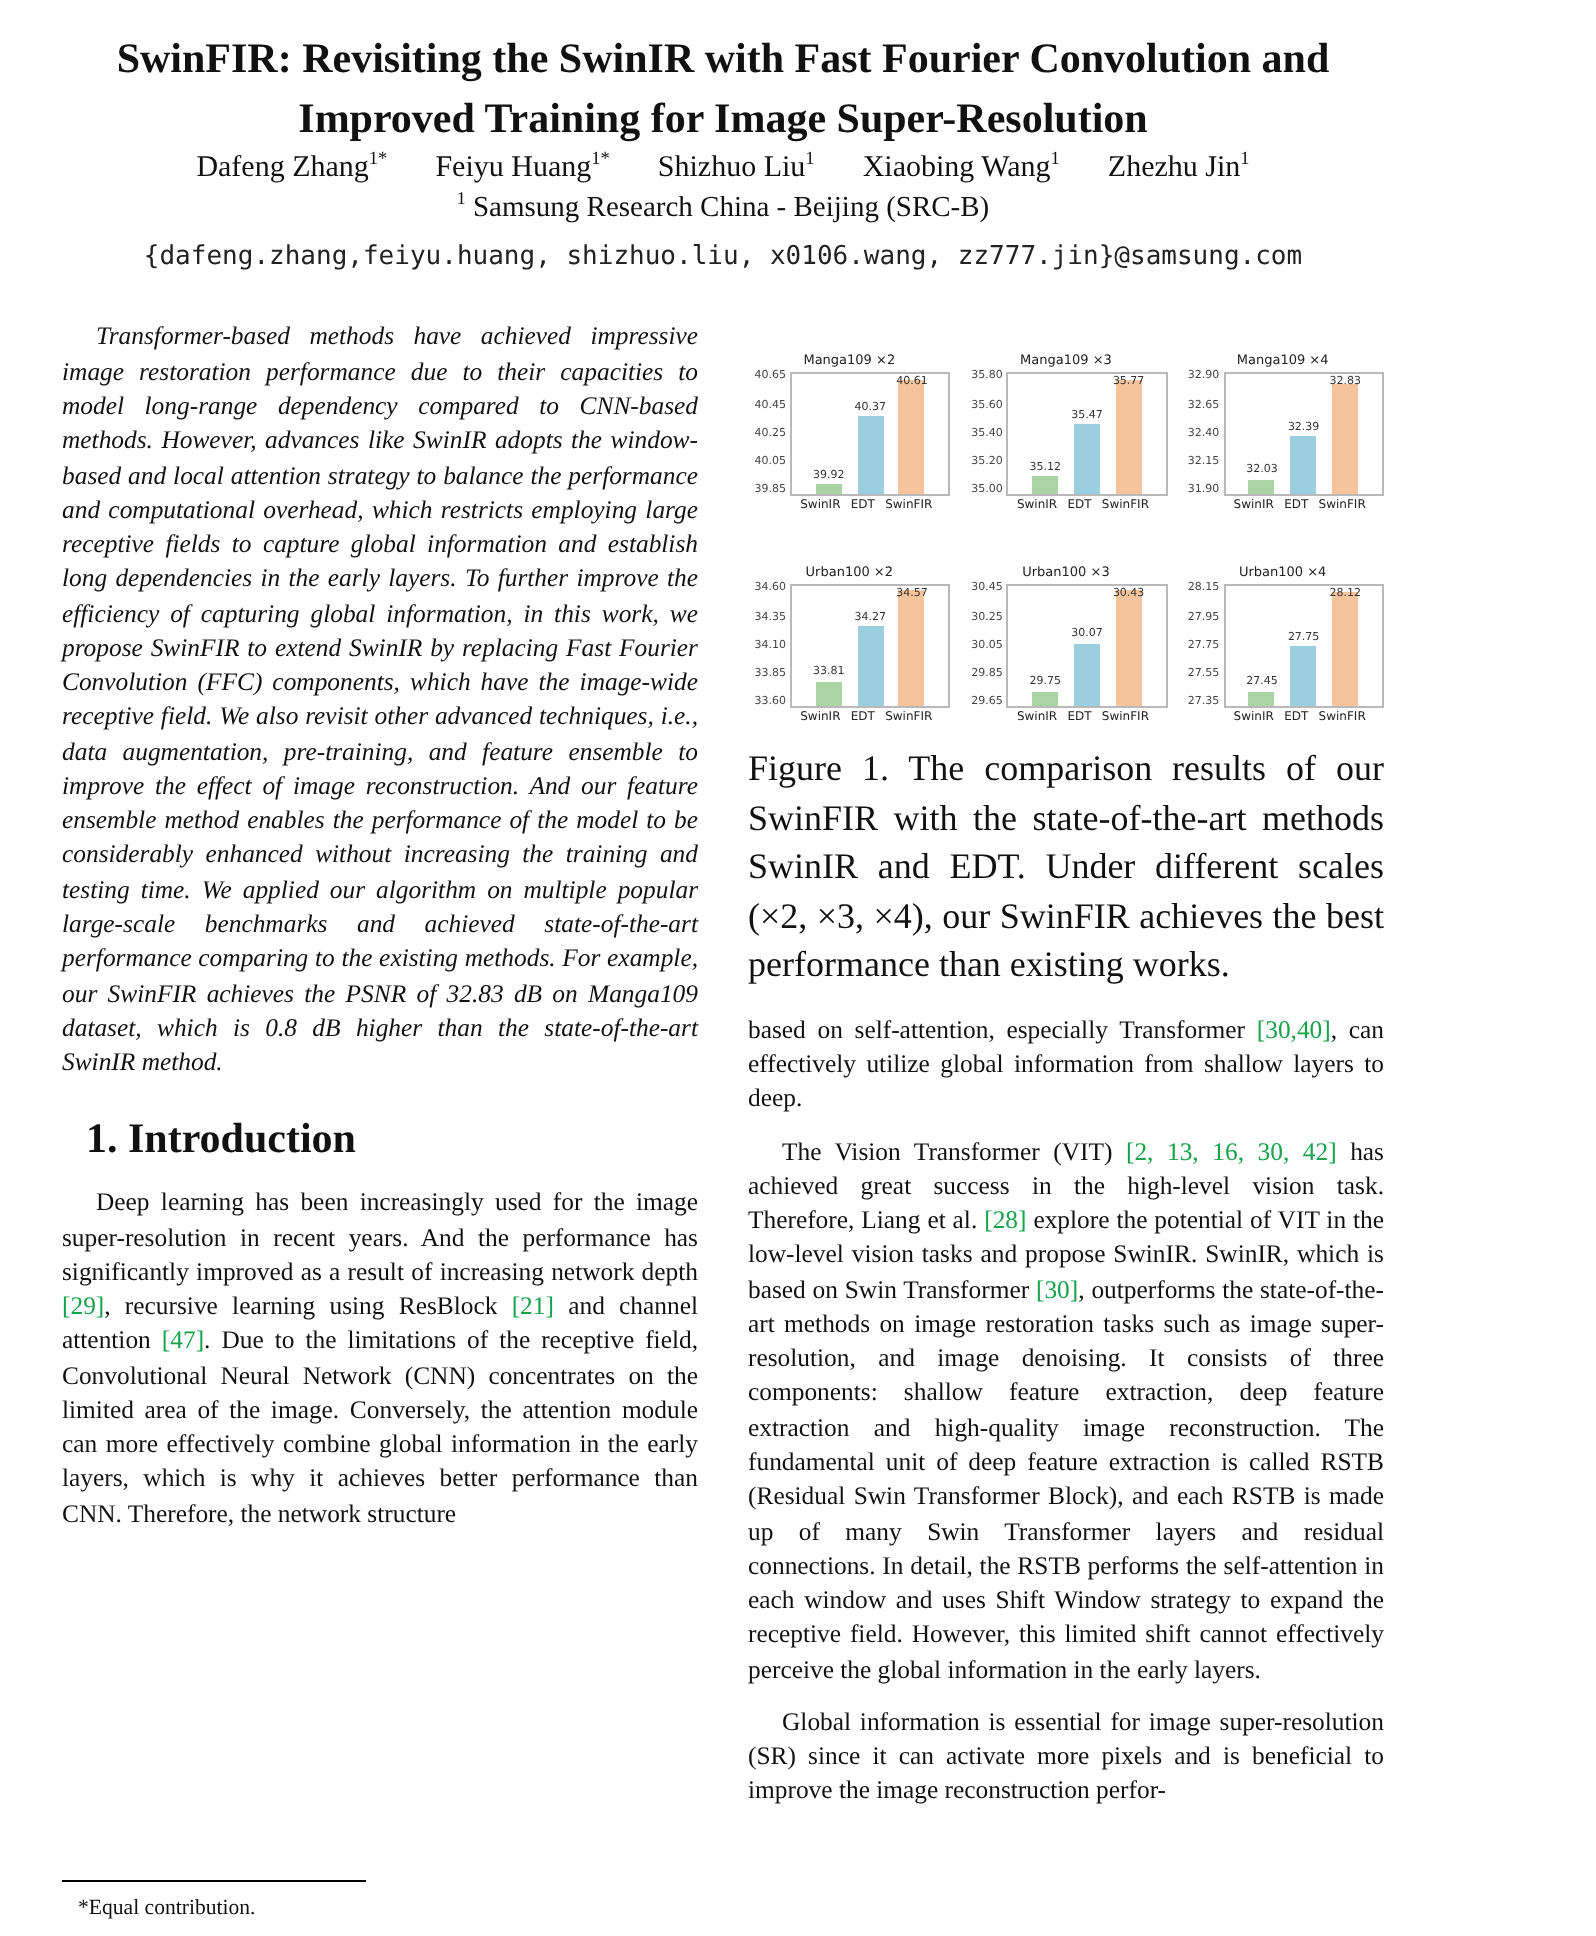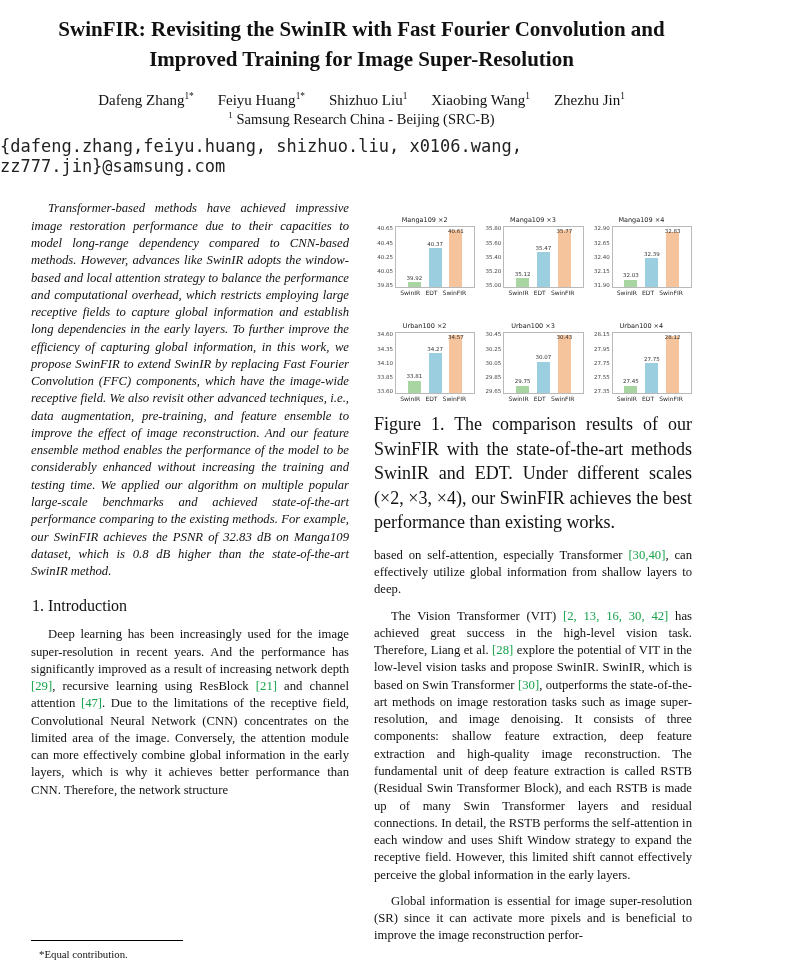--- a/index.html
+++ b/index.html
@@ -6,37 +6,37 @@
   html, body { background: #ffffff; }
   .page {
     width: 723px; height: 968px; background: #fff; position: relative;
     font-family: "Liberation Serif", serif; color: #111; overflow: hidden;
   }
   .header { padding-top: 15px; }
   .title {
     font-size: 21px; font-weight: 700; text-align: center;
     line-height: 1.42; padding: 0 52px;
   }
-  .authors { margin-top: 16px; text-align: center; font-size: 15px; }
+  .authors { text-align: center; font-size: 15px; }
   .affiliation { text-align: center; font-size: 14.5px; margin-top: 1px; }
   .email {
-    font-family: "DejaVu Sans Mono", monospace;
-    font-size: 17px; margin-top: 9px; color: #222;
+    text-align: center; font-family: "DejaVu Sans Mono", monospace;
+    font-size: 13px; margin-top: 9px; color: #222;
   }
   .sup { vertical-align: super; font-size: 62%; }
   .gap { display: inline-block; width: 24px; }
   .cite { color: var(--cite, #18a24b); }
   .it { }
 
   .columns { display: flex; gap: 25px; padding: 0 31px; margin-top: 24px; align-items: flex-start; }
   .column { flex: 1; min-width: 0; }
 
   .abstract-heading { text-align: center; font-size: 15.5px; font-weight: 700; margin: 4px 0 12px; }
   .abstract-text { font-style: italic; font-size: 12.7px; line-height: 1.36; text-align: justify; text-indent: 17px; }
-  .section-heading { font-size: 16px; font-weight: 400; margin: 17px 1px 11px; }
+  .section-heading { font-size: 21px; font-weight: 700; margin: 17px 12px 11px; }
   .par { font-size: 12.7px; line-height: 1.36; text-align: justify; margin-bottom: 9px; }
   .indent { text-indent: 17px; }
 
   .figure { margin-bottom: 12px; }
   .charts-grid { display: grid; grid-template-columns: repeat(3, 1fr); gap: 10px 7px; }
   .chart { width: 100%; }
   .chart-title { font-family: "DejaVu Sans", sans-serif; font-size: 6.5px; text-align: center; margin-bottom: 2px; color: #222; margin-top: 16px; }
   .chart-body { display: flex; }
   .y-axis {
     display: flex; flex-direction: column; justify-content: space-between; align-items: flex-end;

